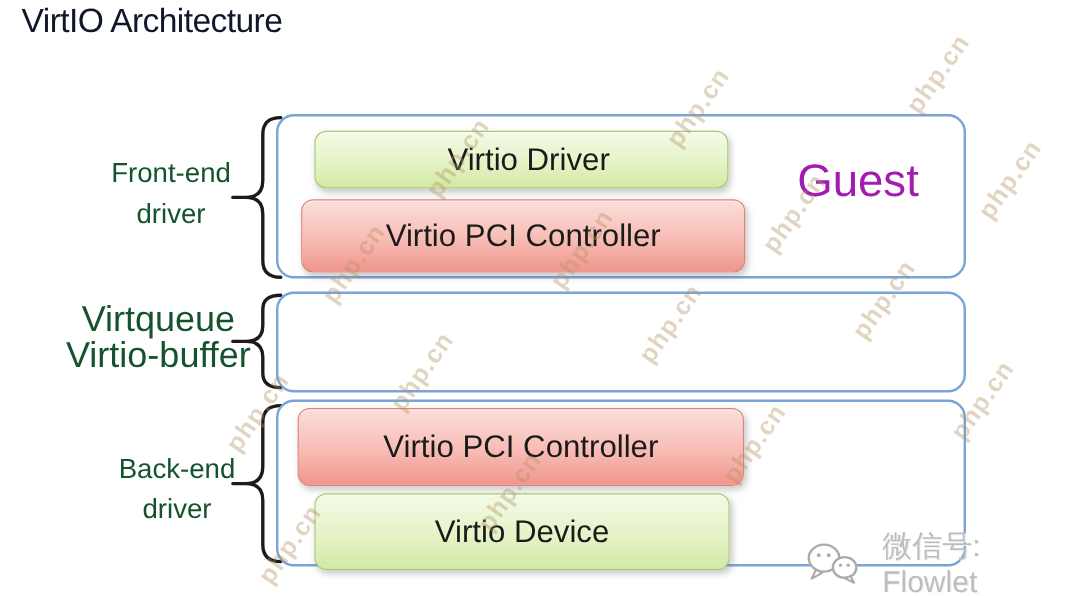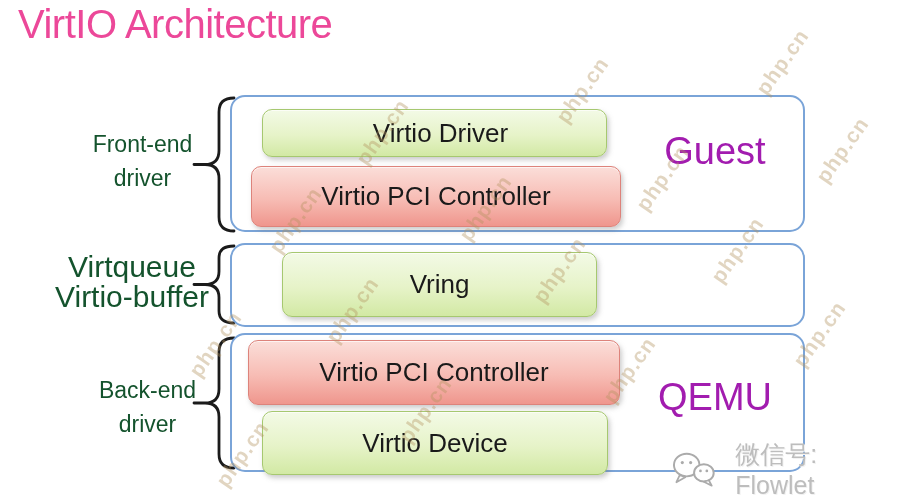--- a/index.html
+++ b/index.html
@@ -7,22 +7,22 @@
     --green_top:#f3fae6; --green_bottom:#d2e9a4; --green_border:#a6c870;
     --red_top:#fbded9; --red_bottom:#ef968d; --red_border:#dd837b;
     --text:#1a1a1a; --watermark:#b3935f; --footer_gray:#bdbdbd;
   }
   html,body{margin:0;padding:0;background:#fff;}
   .stage{
     position:relative; width:900px; height:497px; overflow:hidden;
     background:#fff; font-family:"Liberation Sans", sans-serif; color:var(--text);
   }
   .title{
-    position:absolute; left:18px; top:2px; font-size:40px; font-weight:400;
-    letter-spacing:-0.5px; color:#ec4899; margin:0;
+    position:absolute; left:18px; top:2px; font-size:28px; font-weight:400;
+    letter-spacing:-0.5px; color:#0f172a; margin:0;
   }
   .obox{
     position:absolute; left:230px; width:575px; background:#fff;
     border:2.5px solid var(--box_border); border-radius:15px; box-sizing:border-box;
   }
   #obox-guest{top:95px;height:137px;}
   #obox-transport{top:243px;height:84px;}
   #obox-qemu{top:333px;height:139px;}
   .btn{
     position:absolute; display:flex; align-items:center; justify-content:center;
@@ -97,26 +97,24 @@
     <div>Back-end</div>
     <div>driver</div>
   </div>
 
   <div class="obox" id="obox-guest"></div>
   <div class="obox" id="obox-transport"></div>
   <div class="obox" id="obox-qemu"></div>
 
   <div class="btn green" id="btn-virtio-driver">Virtio Driver</div>
   <div class="btn red" id="btn-virtio-pci-guest">Virtio PCI Controller</div>
-  <div class="btn green" id="btn-vring">Vring</div>
   <div class="btn red" id="btn-virtio-pci-qemu">Virtio PCI Controller</div>
   <div class="btn green" id="btn-virtio-device">Virtio Device</div>
 
   <div class="big-label" id="label-guest">Guest</div>
-  <div class="big-label" id="label-qemu">QEMU</div>
 
   <div id="wm-layer">
       <span class="wm" style="left: 345px; top: 120px;">php.cn</span>
       <span class="wm" style="left: 545px; top: 78px;">php.cn</span>
       <span class="wm" style="left: 745px; top: 50px;">php.cn</span>
       <span class="wm" style="left: 258px; top: 208px;">php.cn</span>
       <span class="wm" style="left: 448px; top: 196px;">php.cn</span>
       <span class="wm" style="left: 625px; top: 166px;">php.cn</span>
       <span class="wm" style="left: 805px; top: 138px;">php.cn</span>
       <span class="wm" style="left: 178px; top: 332px;">php.cn</span>

